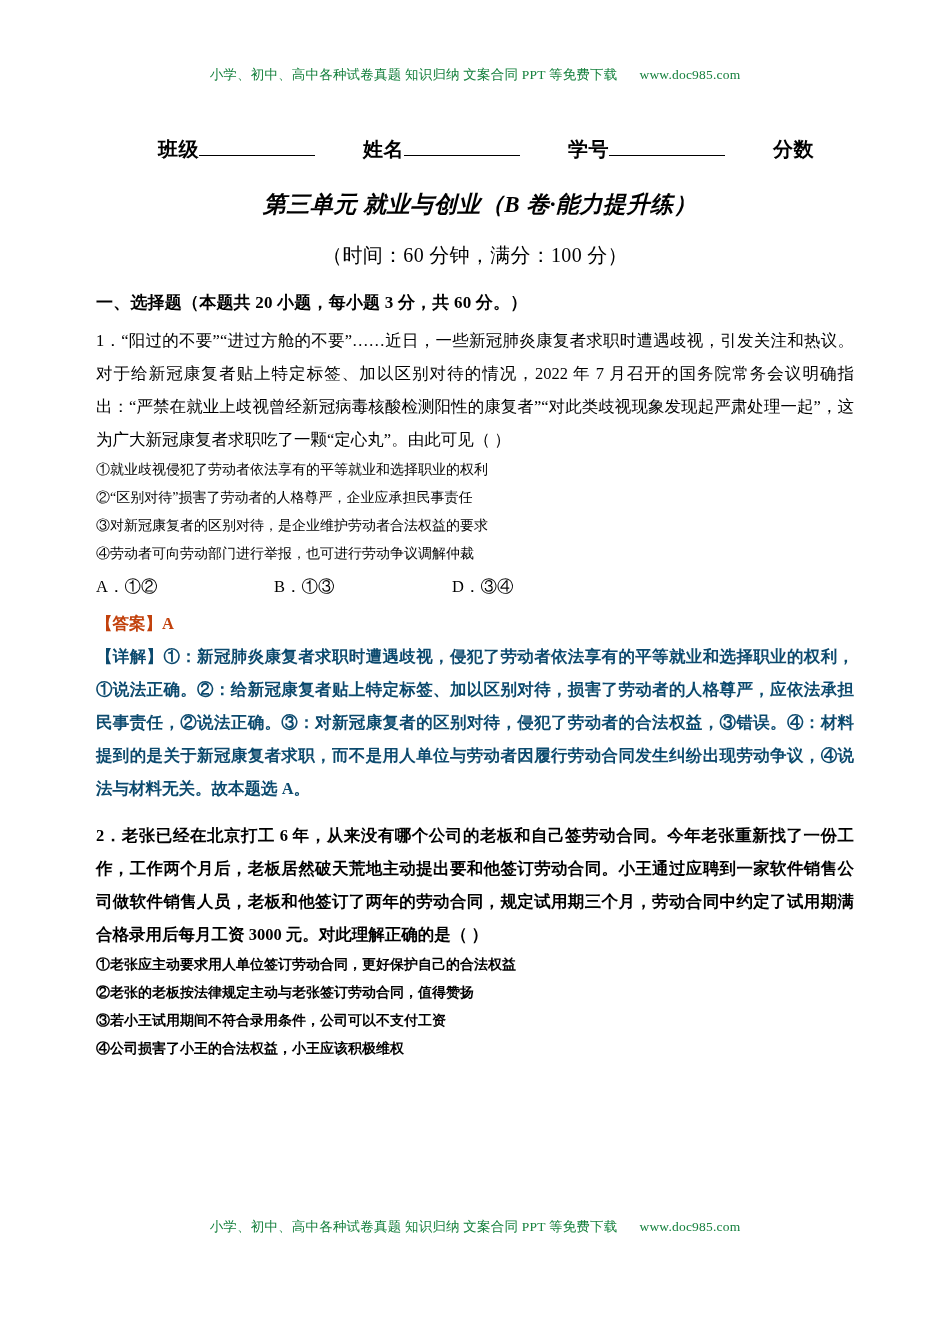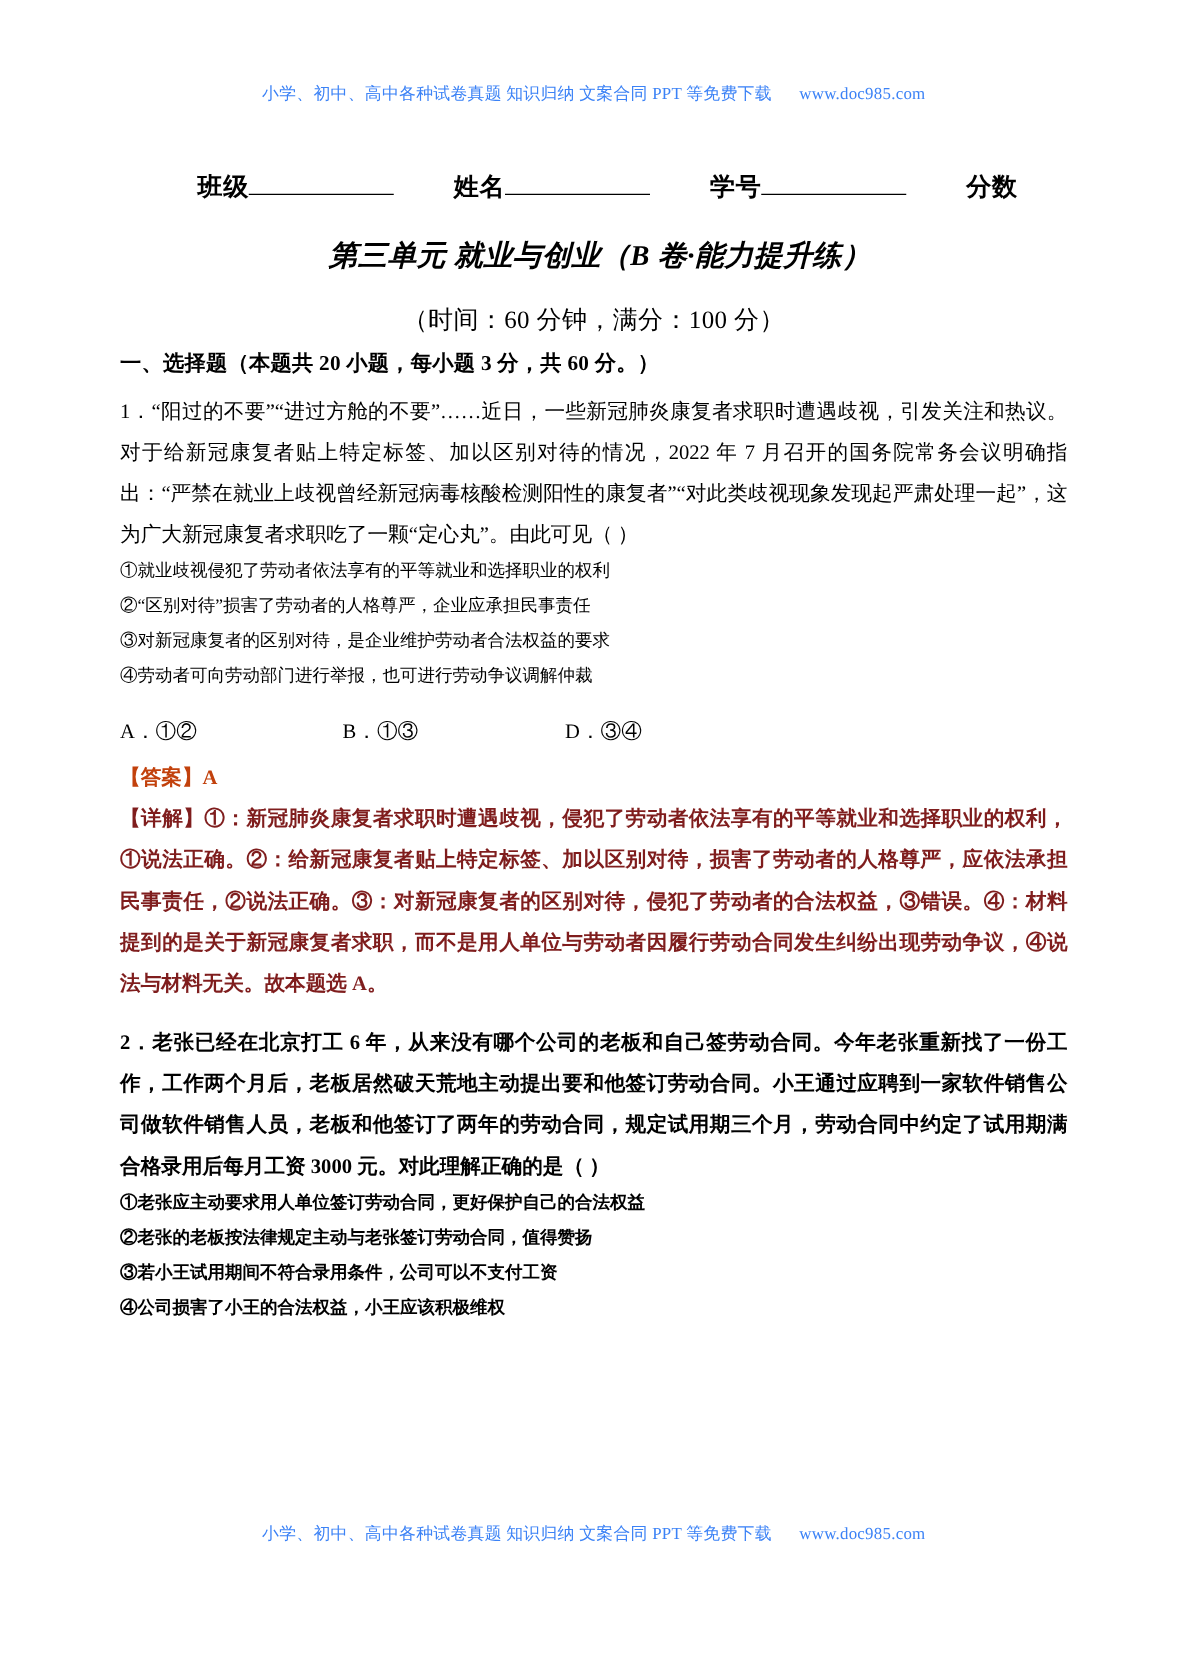--- a/index.html
+++ b/index.html
@@ -18,21 +18,21 @@
   .page {
     position: relative;
     width: 950px;
     height: 1344px;
     box-sizing: border-box;
     padding: 0 96px;
   }
   .header-note, .footer-note {
     text-align: center;
     font-size: 13.5px;
-    color: #3b82f6;
+    color: #15803d;
     letter-spacing: 0.2px;
     font-family: "Liberation Serif", "DejaVu Serif", serif;
   }
   .header-note {
     padding-top: 66px;
   }
   .footer-note {
     position: absolute;
     left: 0;
     right: 0;
@@ -75,21 +75,21 @@
     padding-left: 10px;
     font-style: italic;
   }
   .doc-subtitle {
     margin-top: 22px;
     text-align: center;
     font-size: 20px;
     letter-spacing: 0.3px;
   }
   .section-title {
-    margin-top: 10px;
+    margin-top: 22px;
     font-size: 17px;
     font-weight: bold;
     letter-spacing: 0.2px;
   }
   .q-block {
     margin-top: 10px;
   }
   .q-stem {
     font-size: 16.5px;
     line-height: 2.0;
@@ -97,35 +97,35 @@
     text-justify: inter-ideograph;
   }
   .q-opt {
     font-size: 14px;
     line-height: 2.0;
   }
   .choices {
     display: flex;
     font-size: 16.5px;
     line-height: 2.0;
-    margin-top: 12px;
+    margin-top: 2px;
   }
   .choices span {
     width: 178px;
     display: inline-block;
   }
   .answer {
     color: #c2410c;
     font-size: 16.5px;
     font-weight: bold;
     line-height: 2.0;
     margin-top: 4px;
   }
   .explain {
-    color: #7f1d1d;
+    color: #0c4a6e;
     font-size: 16.5px;
     font-weight: bold;
     line-height: 2.0;
     text-align: justify;
     text-justify: inter-ideograph;
   }
   .q2 {
     margin-top: 14px;
     font-weight: bold;
   }

